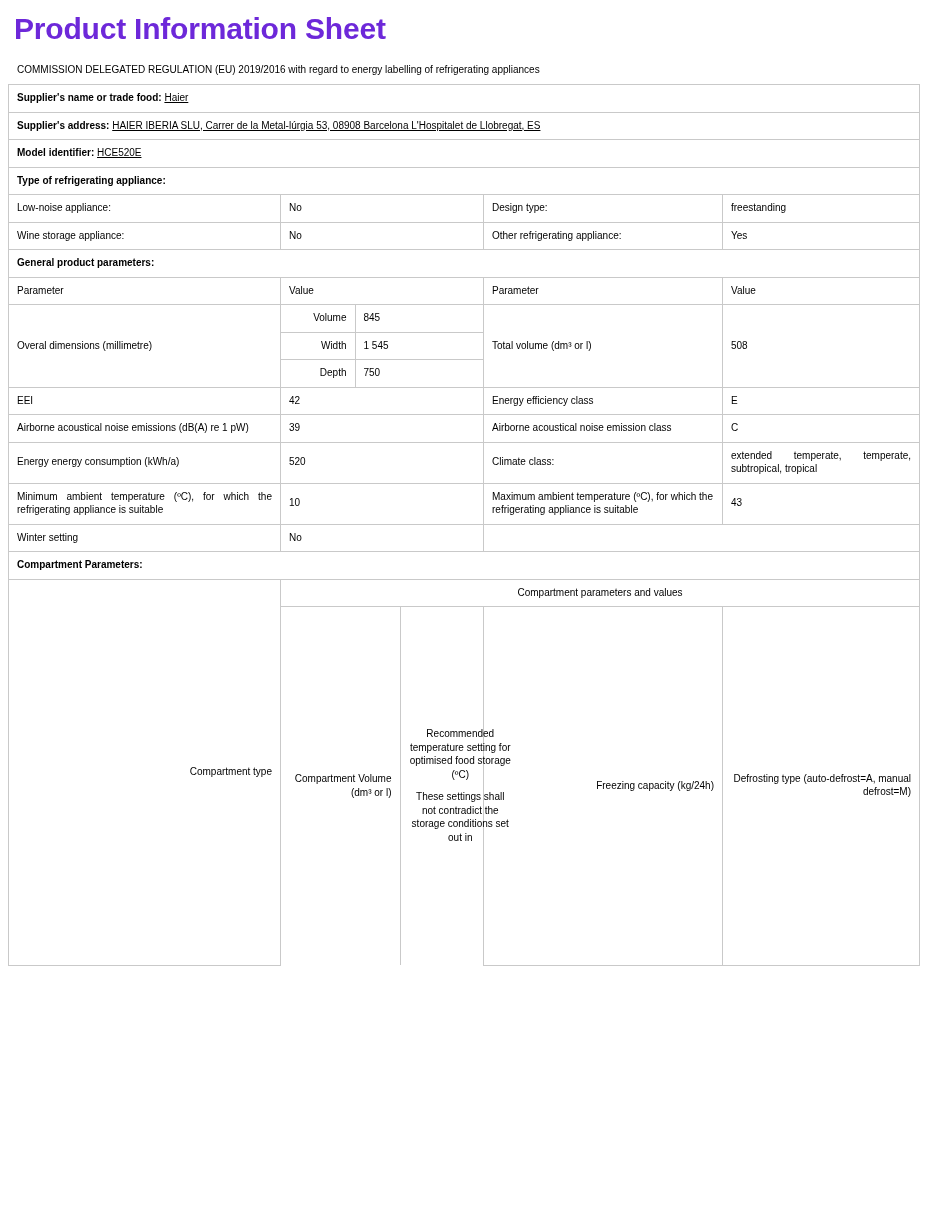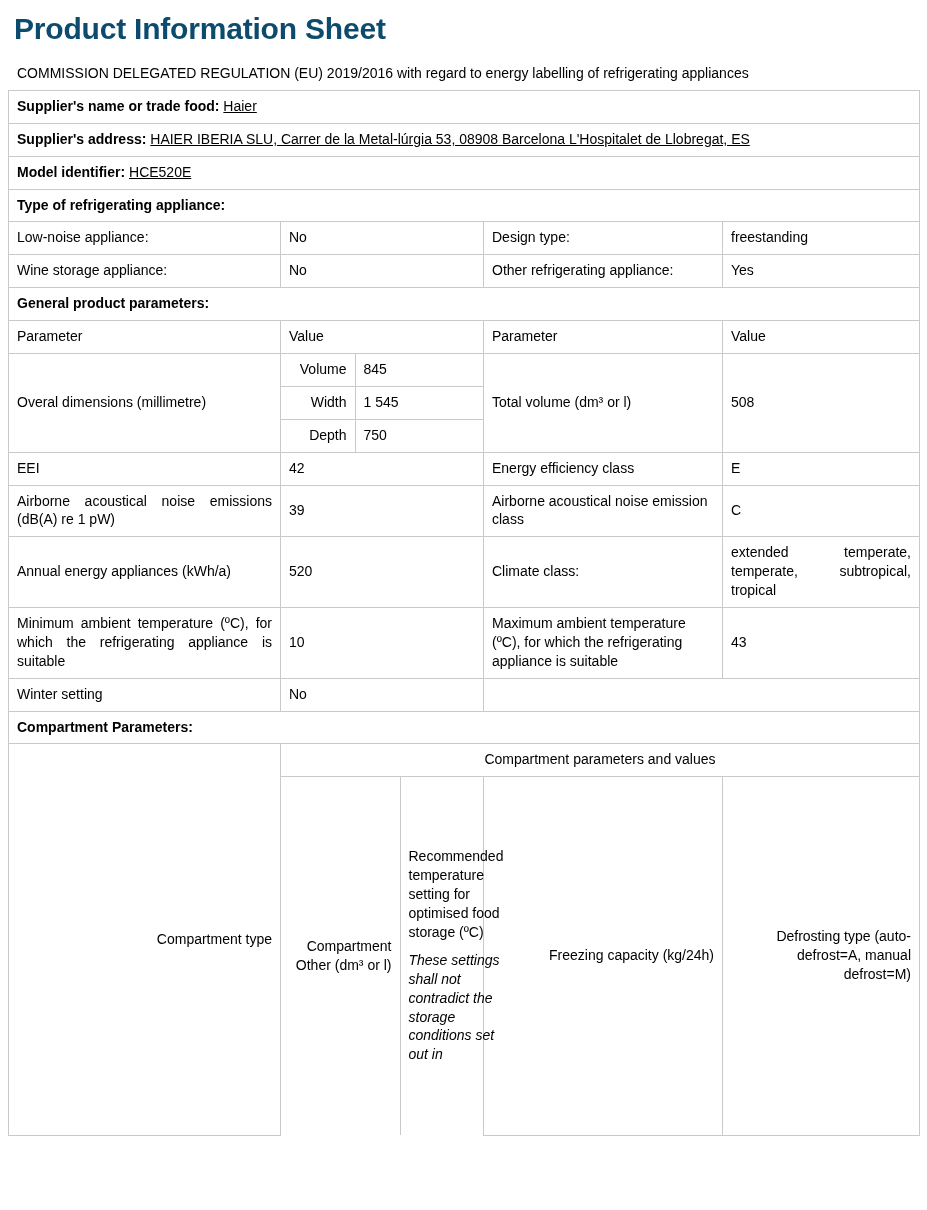--- a/index.html
+++ b/index.html
@@ -15,30 +15,30 @@
   }
   .page {
     width: 927px;
     min-height: 1210px;
     padding: 8px 8px 0 8px;
     overflow: hidden;
   }
   .doc-title {
     font-size: 30px;
     font-weight: bold;
-    color: #0c4a6e;
+    color: #6d28d9;
     letter-spacing: -0.2px;
     line-height: 1.12;
     margin: 4px 0 10px 6px;
   }
   table.sheet {
     width: 911px;
     border-collapse: collapse;
     table-layout: fixed;
-    font-size: 14px;
+    font-size: 10px;
     line-height: 1.35;
   }
   table.sheet td {
     border: 1px solid #c9c9c9;
     padding: 6px 8px 7px 8px;
     vertical-align: middle;
     word-wrap: break-word;
     overflow-wrap: break-word;
   }
   .intro {
@@ -75,26 +75,26 @@
   }
   table.dims tr:last-child td { border-bottom: 0; }
   .dim-key {
     width: 74px;
     text-align: right;
     border-right: 1px solid #c9c9c9 !important;
   }
   .ctr { text-align: center; margin-top: 30px; }
   .cmp-head { text-align: right; vertical-align: middle; }
   .cmp-narrow {
-    text-align: left;
+    text-align: center;
     vertical-align: top;
     padding-top: 10px;
   }
   .cmp-narrow p { margin: 0; }
-  .cmp-narrow p + p { margin-top: 9px; font-style: italic; }
+  .cmp-narrow p + p { margin-top: 9px; }
   .cmp-tall { height: 360px; vertical-align: middle; }
   .nb { border-bottom: 0 !important; }
 </style>
 </head>
 <body>
 
 <div class="page">
 
   <div class="doc-title">Product Information Sheet</div>
 
@@ -193,21 +193,21 @@
       </tr>
 
       <tr>
         <td class="justify">Airborne acoustical noise emissions (dB(A) re 1 pW)</td>
         <td>39</td>
         <td>Airborne acoustical noise emission class</td>
         <td>C</td>
       </tr>
 
       <tr>
-        <td class="tall">Annual energy appliances (kWh/a)</td>
+        <td class="tall">Energy energy consumption (kWh/a)</td>
         <td>520</td>
         <td>Climate class:</td>
         <td class="justify">extended temperate, temperate, subtropical, tropical</td>
       </tr>
 
       <tr>
         <td class="justify tall">Minimum ambient temperature (ºC), for which the refrigerating appliance is suitable</td>
         <td>10</td>
         <td>Maximum ambient temperature (ºC), for which the refrigerating appliance is suitable</td>
         <td>43</td>
@@ -230,21 +230,21 @@
 
       <tr>
         <td class="subcell nb">
           <table class="dims">
             <colgroup>
               <col style="width:119px">
               <col style="width:120px">
             </colgroup>
             <tbody>
               <tr>
-                <td class="cmp-head nb" style="border-right:1px solid #c9c9c9; height:358px;">Compartment Other (dm³ or l)</td>
+                <td class="cmp-head nb" style="border-right:1px solid #c9c9c9; height:358px;">Compartment Volume (dm³ or l)</td>
                 <td class="cmp-narrow nb">
                   <p>Recommended temperature setting for optimised food storage (ºC)</p>
                   <p>These settings shall not contradict the storage conditions set out in</p>
                 </td>
               </tr>
             </tbody>
           </table>
         </td>
         <td class="cmp-head">Freezing capacity (kg/24h)</td>
         <td class="cmp-head">Defrosting type (auto-defrost=A, manual defrost=M)</td>

